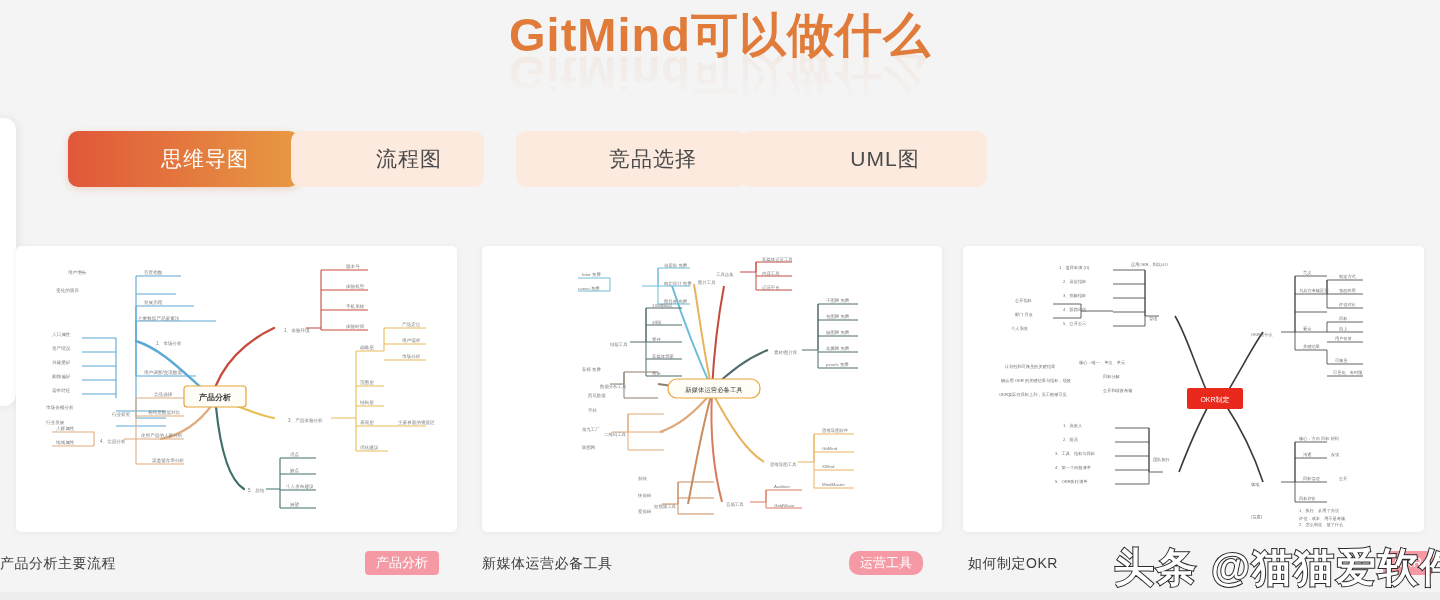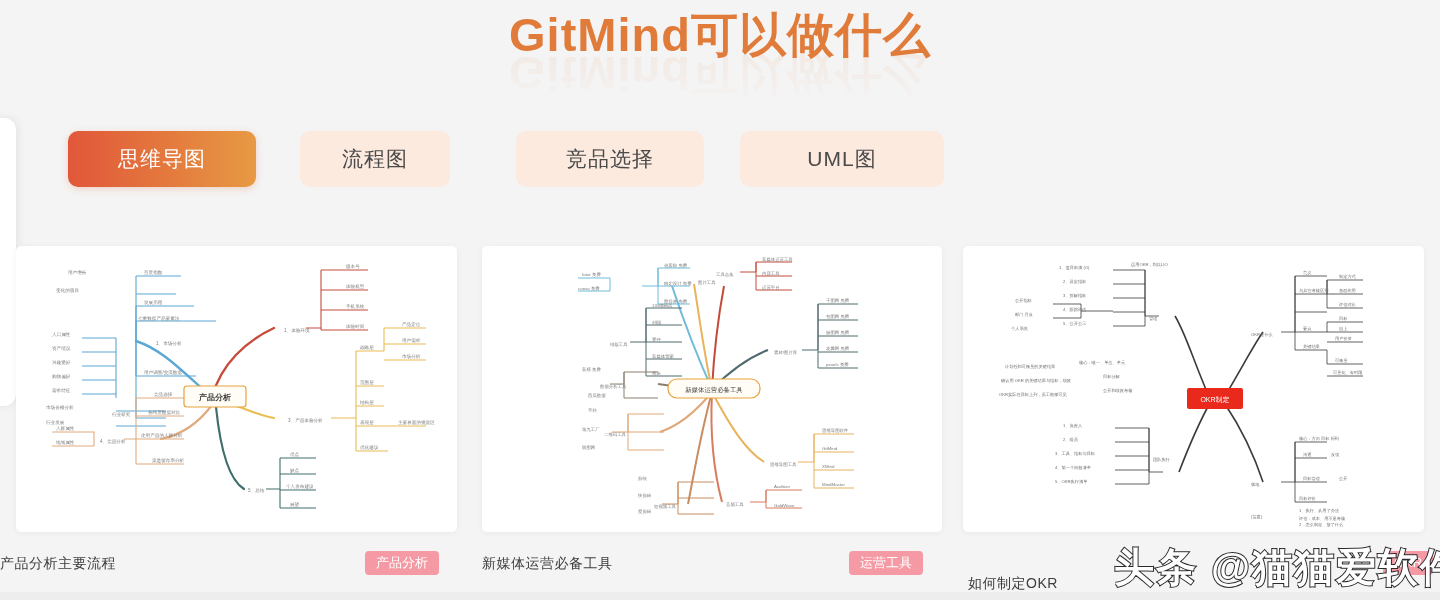--- a/index.html
+++ b/index.html
@@ -33,21 +33,21 @@
     box-shadow:2px 0 10px rgba(0,0,0,.07);
   }
   
   #tabs{
     position:absolute;left:0;top:131px;width:1440px;height:56px;
   }
   .tab{
     position:absolute;top:0;height:56px;border-radius:10px;
     display:flex;align-items:center;justify-content:center;
     font-size:21px;color:#4a4a4a;background:#FCEADF;
-    cursor:pointer;user-select:none;letter-spacing:1px;
+    cursor:pointer;user-select:none;letter-spacing:1px;padding-left:43px;
   }
   .tab.active{
     background:linear-gradient(to right,#E1573A 0%,#E3743D 45%,#E79A43 100%);
     color:#ffffff;box-shadow:0 2px 7px rgba(220,110,60,.25);
   }
   
   #cards{position:absolute;left:0;top:246px;width:1440px;height:286px;}
   .card{
     position:absolute;top:0;height:286px;background:#ffffff;
     border-radius:5px;overflow:hidden;
@@ -83,21 +83,21 @@
 
 <div id="title-area">
   <div id="page-title">GitMind可以做什么</div>
   <div id="page-title-reflection">GitMind可以做什么</div>
 </div>
 
 <div id="left-peek-card"></div>
 
 <div id="tabs">
   <div class="tab active" style="left:68px;width:188px;">思维导图</div>
-  <div class="tab" style="left:300px;width:150px;">流程图</div>
+  <div class="tab" style="left:291px;width:150px;">流程图</div>
   <div class="tab" style="left:516px;width:188px;">竞品选择</div>
   <div class="tab" style="left:740px;width:204px;">UML图</div>
 </div>
 
 <div id="cards">
 
   <div class="card" style="left:16px;width:441px;">
     <svg width="441" height="286" viewBox="0 0 441 286">
       <g fill="none" stroke-width="1.6" stroke-linecap="round">
 
@@ -392,21 +392,21 @@
       <text x="252" y="156" font-size="7" fill="#ffffff" text-anchor="middle" font-family="Liberation Sans, sans-serif">OKR制定</text>
     </svg>
   </div>
 </div>
 
 <div id="captions">
   <div class="caption-title" style="left:0px;">产品分析主要流程</div>
   <div class="caption-badge" style="left:365px;">产品分析</div>
 
   <div class="caption-title" style="left:482px;">新媒体运营必备工具</div>
-  <div class="caption-badge" style="left:849px;">运营工具</div>
-
-  <div class="caption-title" style="left:968px;margin-top:20px;">如何制定OKR</div>
+  <div class="caption-badge" style="left:849px;border-radius:10px;">运营工具</div>
+
+  <div class="caption-title" style="left:968px;">如何制定OKR</div>
   <div class="caption-badge" style="left:1383px;">OKR</div>
 </div>
 
 <div id="watermark">头条 @猫猫爱软件</div>
 
 <div id="bottom-strip"></div>
 
 </body></html>

